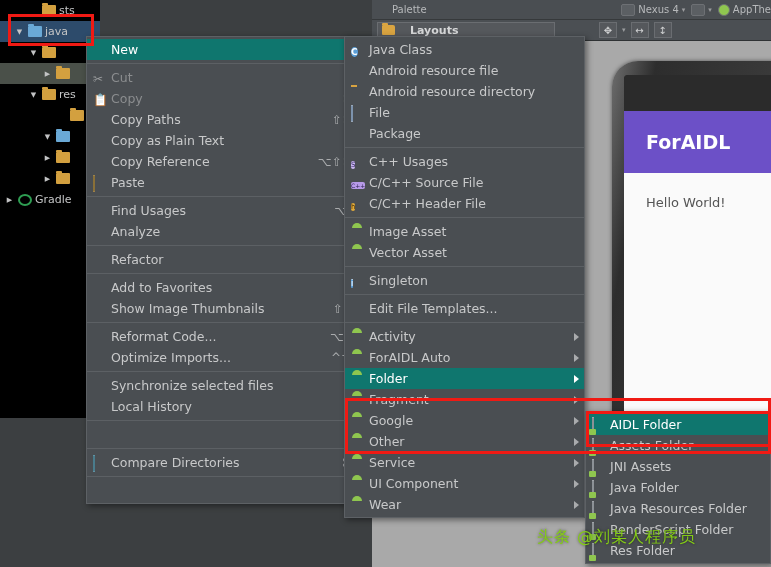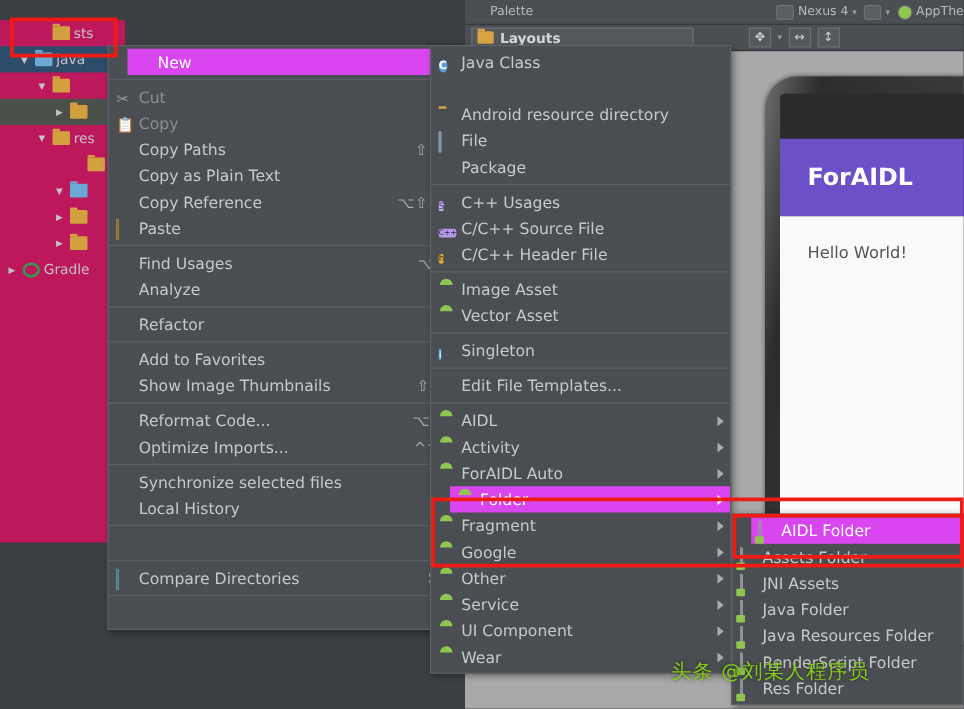--- a/index.html
+++ b/index.html
@@ -31,21 +31,21 @@
     display:flex;align-items:center;gap:5px;padding-left:5px;
     font-size:11px;color:#c9cacb;
   }
   .tb-item{display:flex;align-items:center;gap:3px;white-space:nowrap;}
   .tb-caret{font-size:7px;color:#9a9c9e;}
   .mini-icon{
     width:14px;height:12px;border-radius:2px;display:inline-block;
     border:1px solid #6d7074;background:#5b5f63;
   }
   .layouts-combo{
-    display:flex;align-items:center;gap:5px;
+    display:flex;align-items:center;gap:15px;
     width:178px;height:16px;background:#55585c;border:1px solid #6a6d71;
     padding-left:4px;font-size:11px;font-weight:bold;color:#d6d7d8;
   }
   .sq-btn{
     width:18px;height:16px;border:1px solid #6a6d71;background:#55585c;
     display:flex;align-items:center;justify-content:center;
     font-size:10px;color:#d0d1d2;
   }
   .folder-glyph{
     width:13px;height:10px;background:#d9a441;border-radius:1px 2px 1px 1px;
@@ -75,21 +75,21 @@
   .appbar{
     height:62px;background:#6c50c7;color:#fff;
     display:flex;align-items:center;padding-left:22px;
     font-size:19px;font-weight:bold;
   }
   .appcontent{background:#fafafa;height:340px;padding:22px;color:#555;font-size:13px;}
 
   
   .tree{
     position:absolute;left:0;top:0;width:100px;height:418px;
-    background:#be185d;font-size:11px;color:#bcbdbe;margin-top:16px;
+    background:#000000;font-size:11px;color:#bcbdbe;
   }
   .tree-row{
     display:flex;align-items:center;height:21px;gap:3px;
     white-space:nowrap;overflow:hidden;
   }
   .tree-row.sel{background:#2d4b6b;}
   .tree-row.hl{background:#4a5049;}
   .t-arrow{width:11px;text-align:center;font-size:7px;color:#c2c3c4;flex:0 0 11px;}
   .t-ico{
     width:14px;height:11px;flex:0 0 14px;border-radius:1px;
@@ -114,21 +114,21 @@
     position:absolute;background:#4a4e52;
     border:1px solid #5d6165;
     box-shadow:2px 2px 6px rgba(0,0,0,.45);
     padding:2px 0;
   }
   .mi{
     display:flex;align-items:center;height:21px;
     padding:0 6px 0 6px;white-space:nowrap;font-size:12.5px;color:#c8c9ca;
     position:relative;
   }
-  .mi.sel{background:#d946ef;color:#ffffff;margin-left:15px;}
+  .mi.sel{background:#0f766e;color:#ffffff;}
   .mi.disabled{color:#8b8d8f;}
   .mi-ico{width:18px;flex:0 0 18px;display:flex;align-items:center;justify-content:flex-start;}
   .mi-lbl{flex:1;padding-right:14px;}
   .mi-key{font-size:12px;color:#a9abad;letter-spacing:.5px;}
   .mi-arr{
     position:absolute;right:5px;top:50%;transform:translateY(-50%);
     width:0;height:0;border-left:5px solid #a9abad;
     border-top:4px solid transparent;border-bottom:4px solid transparent;
   }
   .mi.sel .mi-arr{border-left-color:#ffffff;}
@@ -450,20 +450,21 @@
       <div class="mi">
         <span class="mi-ico">
           <span class="ic"><span class="ic-javaclass">C</span></span>
         </span>
         <span class="mi-lbl">Java Class</span>
       </div>
       <div class="mi">
         <span class="mi-ico">
           <span class="ic"><span class="ic-resfile"></span></span>
         </span>
+        <span class="mi-lbl">Android resource file</span>
       </div>
       <div class="mi">
         <span class="mi-ico">
           <span class="ic"><span class="ic-folder"></span></span>
         </span>
         <span class="mi-lbl">Android resource directory</span>
       </div>
       <div class="mi">
         <span class="mi-ico">
           <span class="ic"><span class="ic-file"></span></span>
@@ -516,27 +517,20 @@
         <span class="mi-lbl">Singleton</span>
       </div>
       <div class="msep"></div>
       <div class="mi">
         <span class="mi-ico">
           <span class="ic"></span>
         </span>
         <span class="mi-lbl">Edit File Templates...</span>
       </div>
       <div class="msep"></div>
-      <div class="mi">
-        <span class="mi-ico">
-          <span class="ic"><span class="ic-android"></span></span>
-        </span>
-        <span class="mi-lbl">AIDL</span>
-        <span class="mi-arr"></span>
-      </div>
       <div class="mi">
         <span class="mi-ico">
           <span class="ic"><span class="ic-android"></span></span>
         </span>
         <span class="mi-lbl">Activity</span>
         <span class="mi-arr"></span>
       </div>
       <div class="mi">
         <span class="mi-ico">
           <span class="ic"><span class="ic-android"></span></span>

